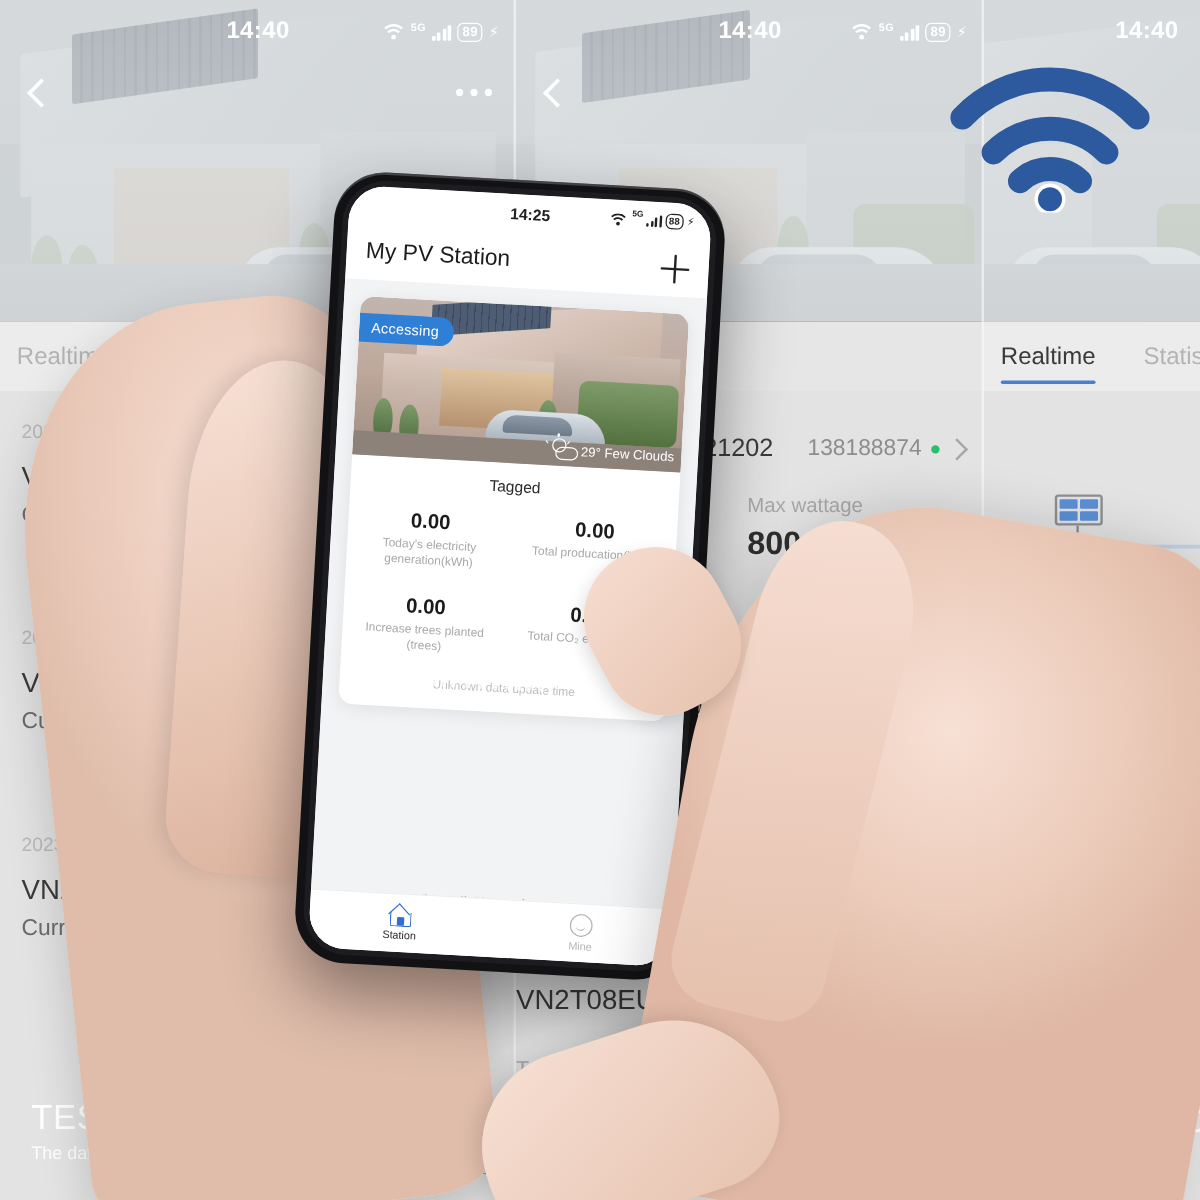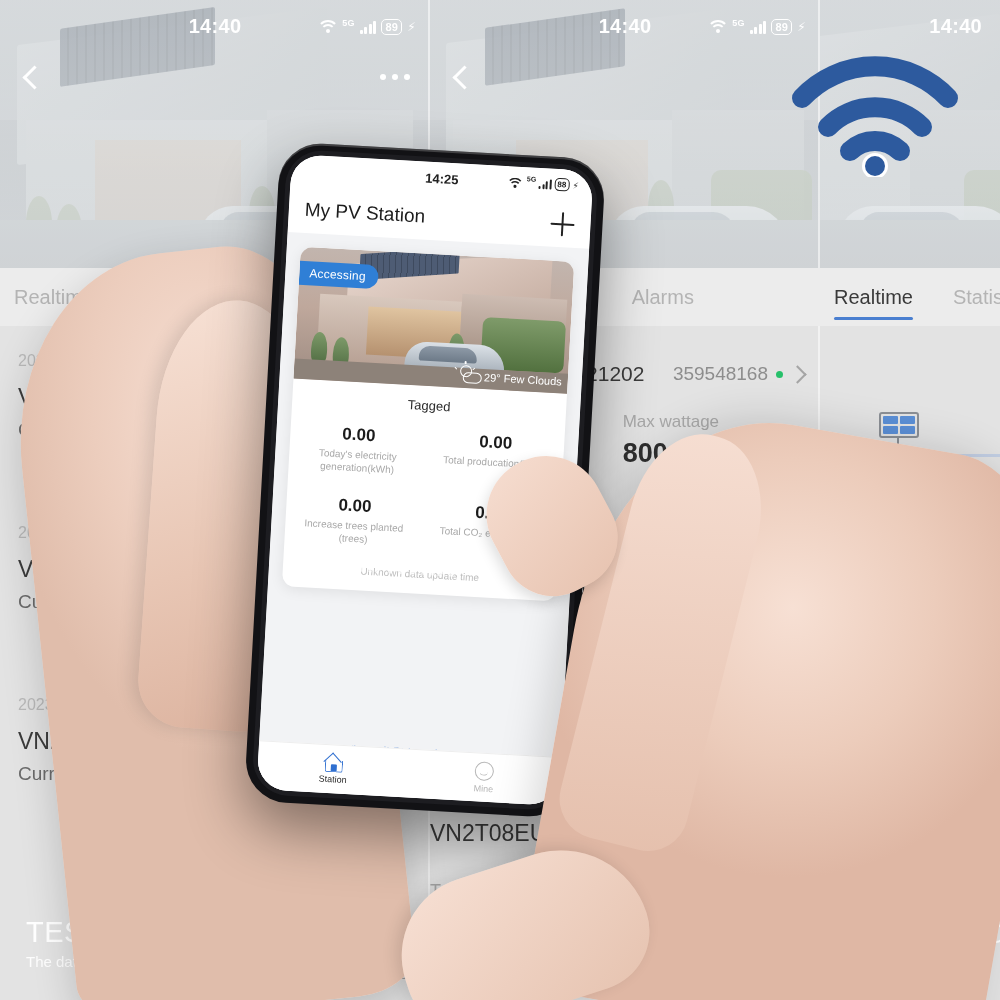--- a/index.html
+++ b/index.html
@@ -388,34 +388,27 @@
       <span class="wicon">
         <span class="sun"></span>
         <span class="ray" style="left:15px;top:-4px"></span>
         <span class="ray" style="left:1px;top:4px;transform:rotate(-45deg)"></span>
         <span class="ray" style="left:29px;top:4px;transform:rotate(45deg)"></span>
         <span class="cloud"></span>
       </span>
       <span>30° Few Clouds</span>
     </div>
 
-    <div class="tabsbar">
-      <div class="tabs" style="padding-left:0;gap:42px;margin-left:-58px">
-        <div class="tab"><span>Statistic</span></div>
-        <div class="tab active"><span>Equipments</span><span class="ul"></span></div>
-        <div class="tab"><span>Alarms</span></div>
-      </div>
-    </div>
 
     <div class="body">
       <div class="eq" style="top:36px">
         <div class="row1">
           <div class="name">VN2T08EU-C621202</div>
           <div class="sn">
-            <span>359548168</span>
+            <span>138188874</span>
             <span class="dot"></span>
             <span class="chev"></span>
           </div>
         </div>
         <div class="row2">
           <div class="metric">
             <div class="lab">Today's electricity</div>
             <div class="val"><span>0.00</span><em>w</em></div>
           </div>
           <div class="metric">

